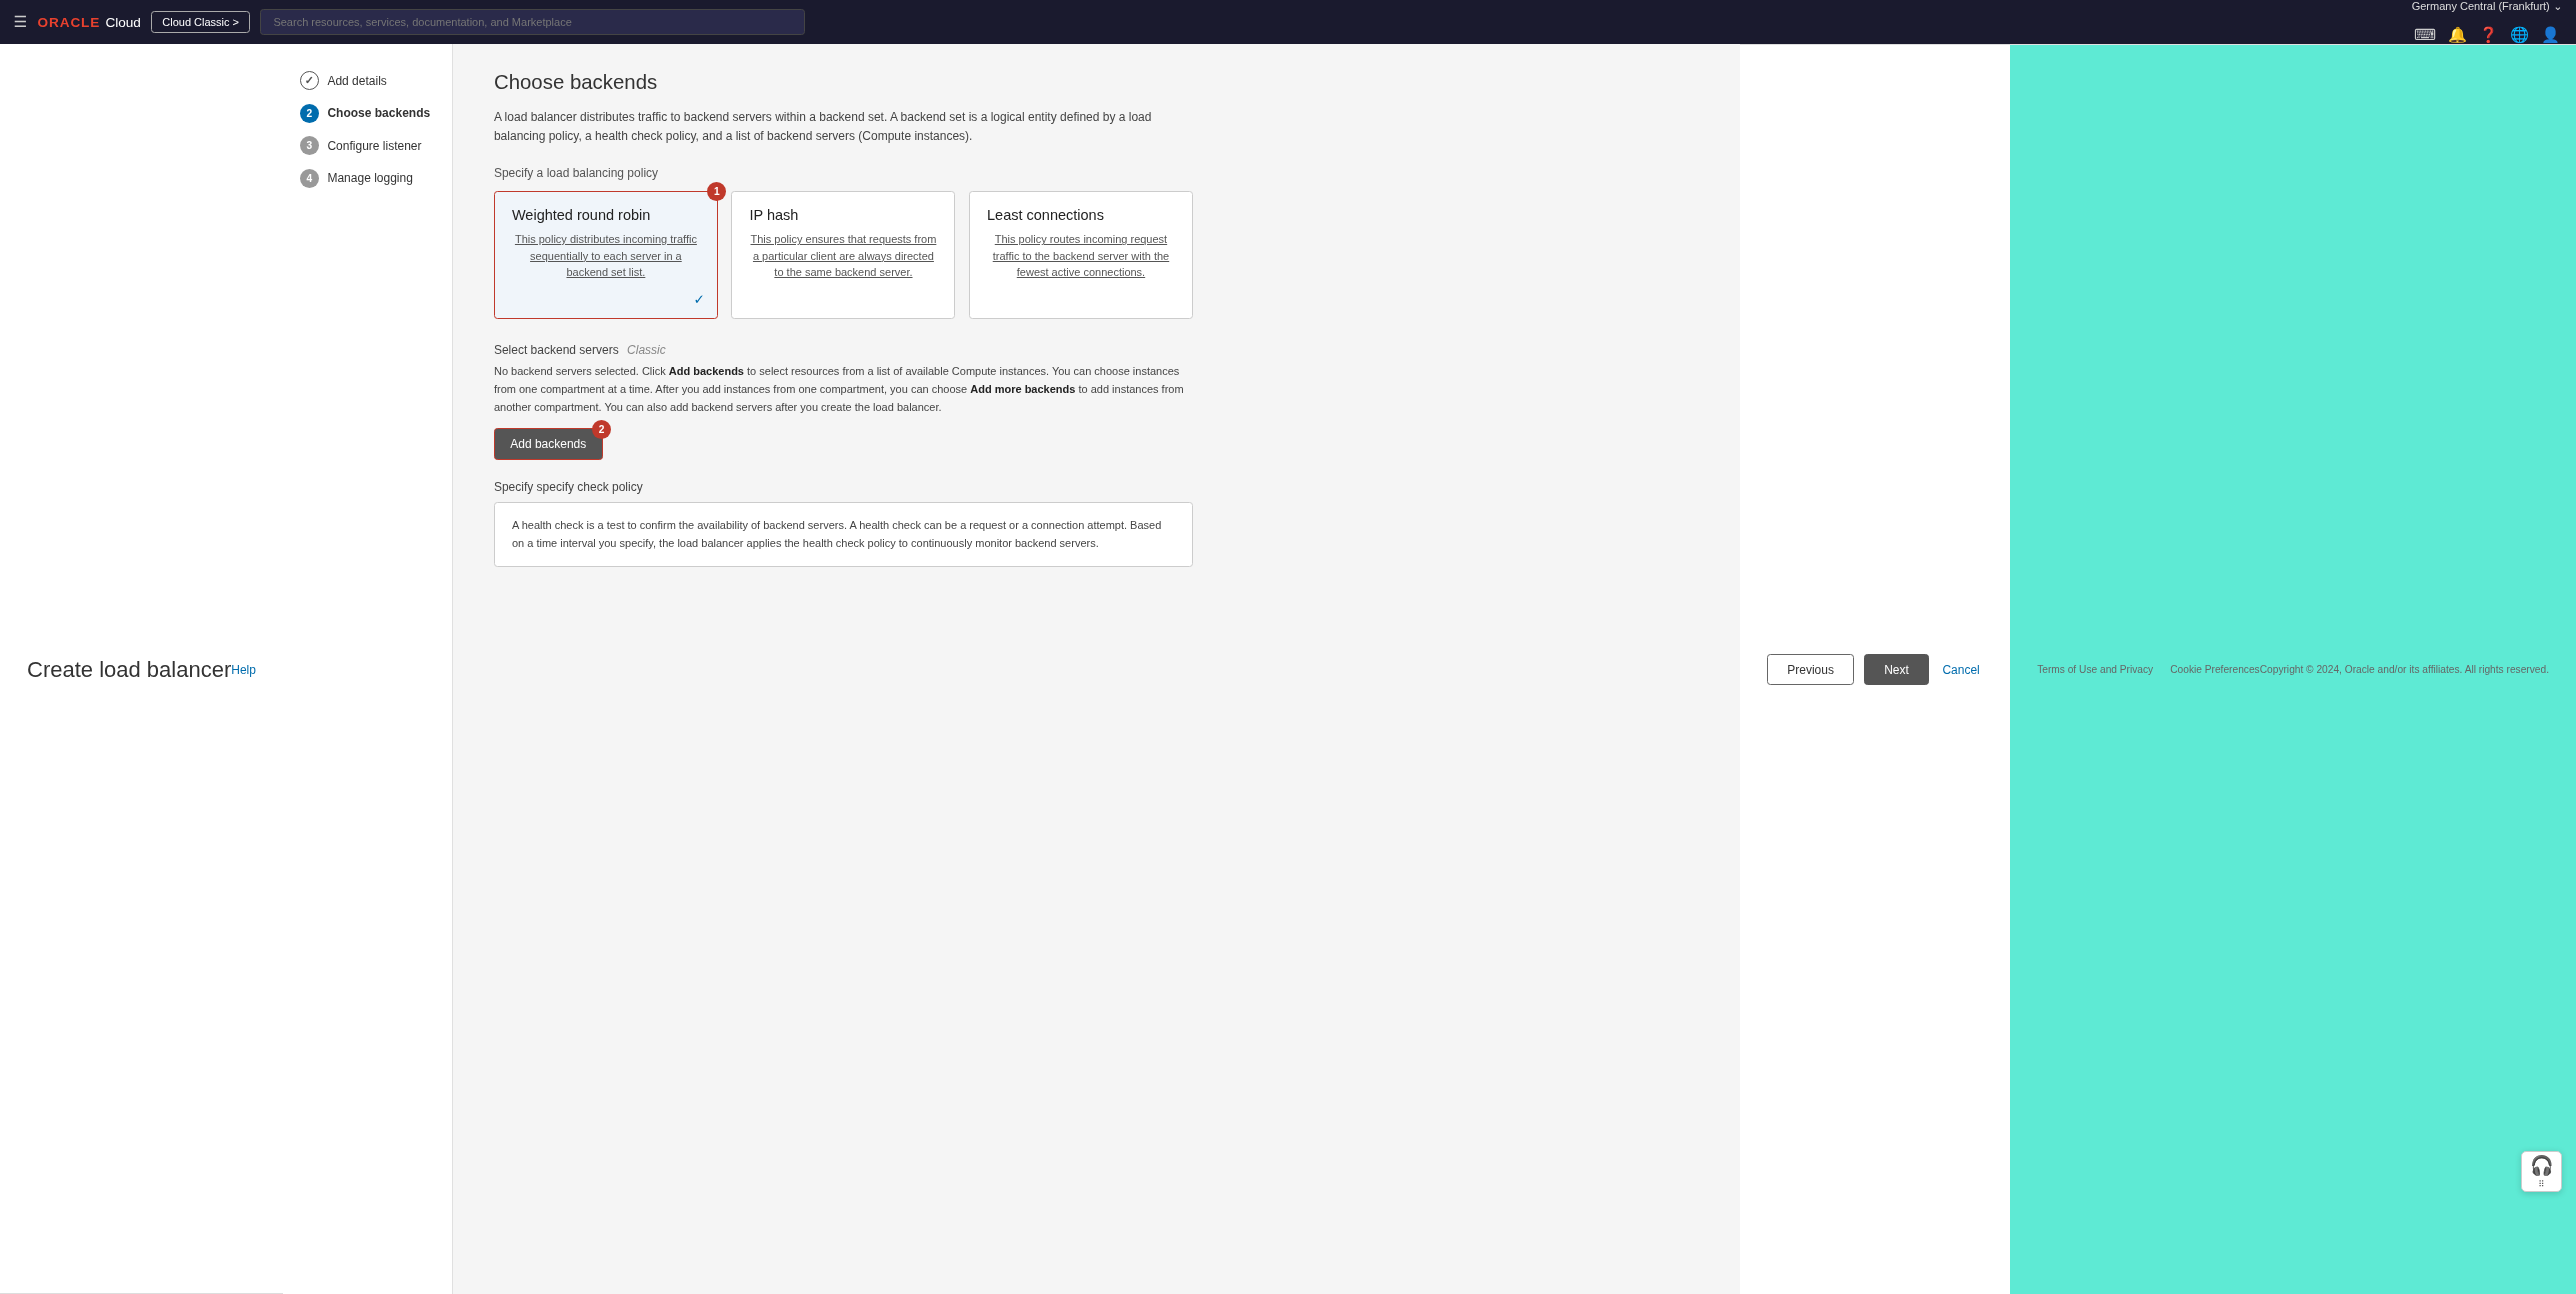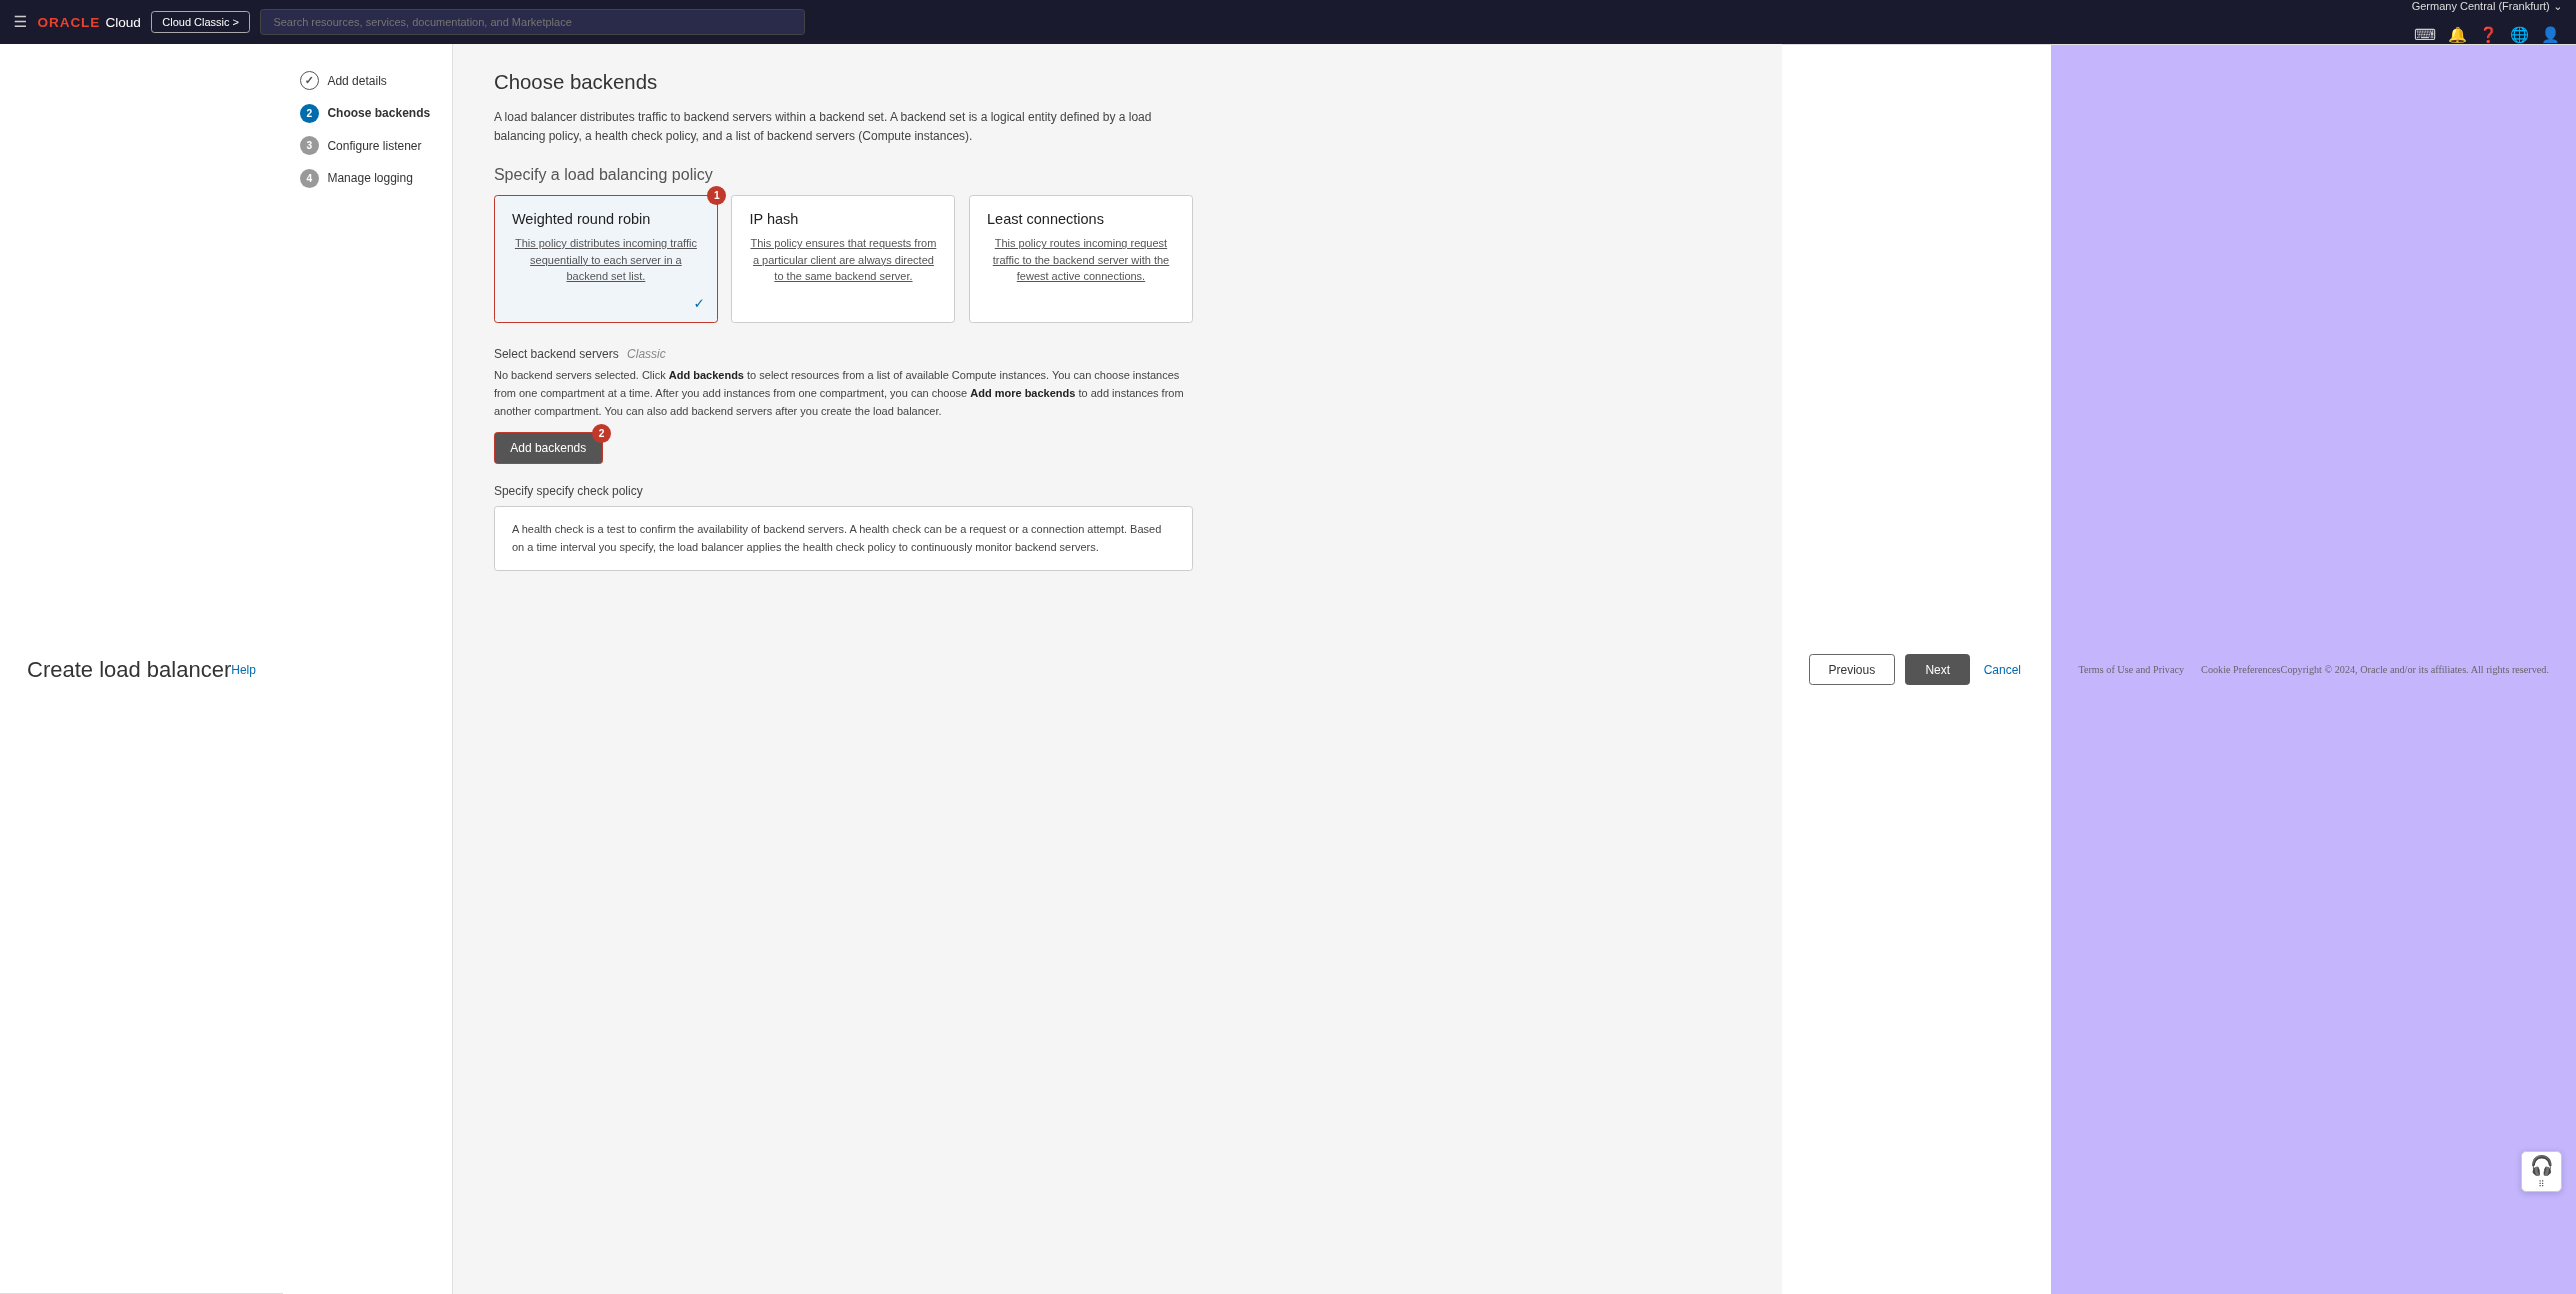--- a/index.html
+++ b/index.html
@@ -102,21 +102,21 @@
     .content-area {
       flex: 1;
       padding: 27px 41px;
       background: #f5f5f5;
       overflow-y: auto;
     }
     .section-title { font-size: 20.4px; font-weight: 300; color: #333; margin-bottom: 13.6px; }
     .section-desc { font-size: 12px; color: #444; line-height: 1.6; margin-bottom: 20.4px; max-width: 699px; }
 
     
-    .policy-label { font-size: 16px; color: #555; margin-bottom: 10.2px; }
+    .policy-label { font-size: 12px; color: #555; margin-bottom: 10.2px; }
     .policy-cards { display: flex; gap: 13.6px; margin-bottom: 24px; max-width: 699px; }
     .policy-card {
       flex: 1;
       background: #fff;
       border: 0.9px solid #ccc;
       border-radius: 3.4px;
       padding: 15.3px 17px;
       cursor: pointer;
       position: relative;
       min-height: 128px;
@@ -213,30 +213,29 @@
       border: none;
       color: #006cad;
       cursor: pointer;
       font-size: 12px;
       text-decoration: none;
       padding: 7.7px 3.4px;
     }
 
     
     .bottom-bar {
-      background: #c4b5fd;
+      background: #5eead4;
       border-top: 0.9px solid #e0e0e0;
       padding: 8.5px 27px;
       display: flex;
       justify-content: space-between;
       align-items: center;
       font-size: 10.2px;
       color: #666;
       flex-shrink: 0;
-      font-family: Liberation Serif, serif;
     }
     .bottom-bar-links { display: flex; gap: 17px; }
     .bottom-bar-links a { color: #666; text-decoration: none; }
 
     
     .floating-help {
       position: fixed;
       right: 13.6px;
       bottom: 102px;
       width: 41px; height: 41px;

